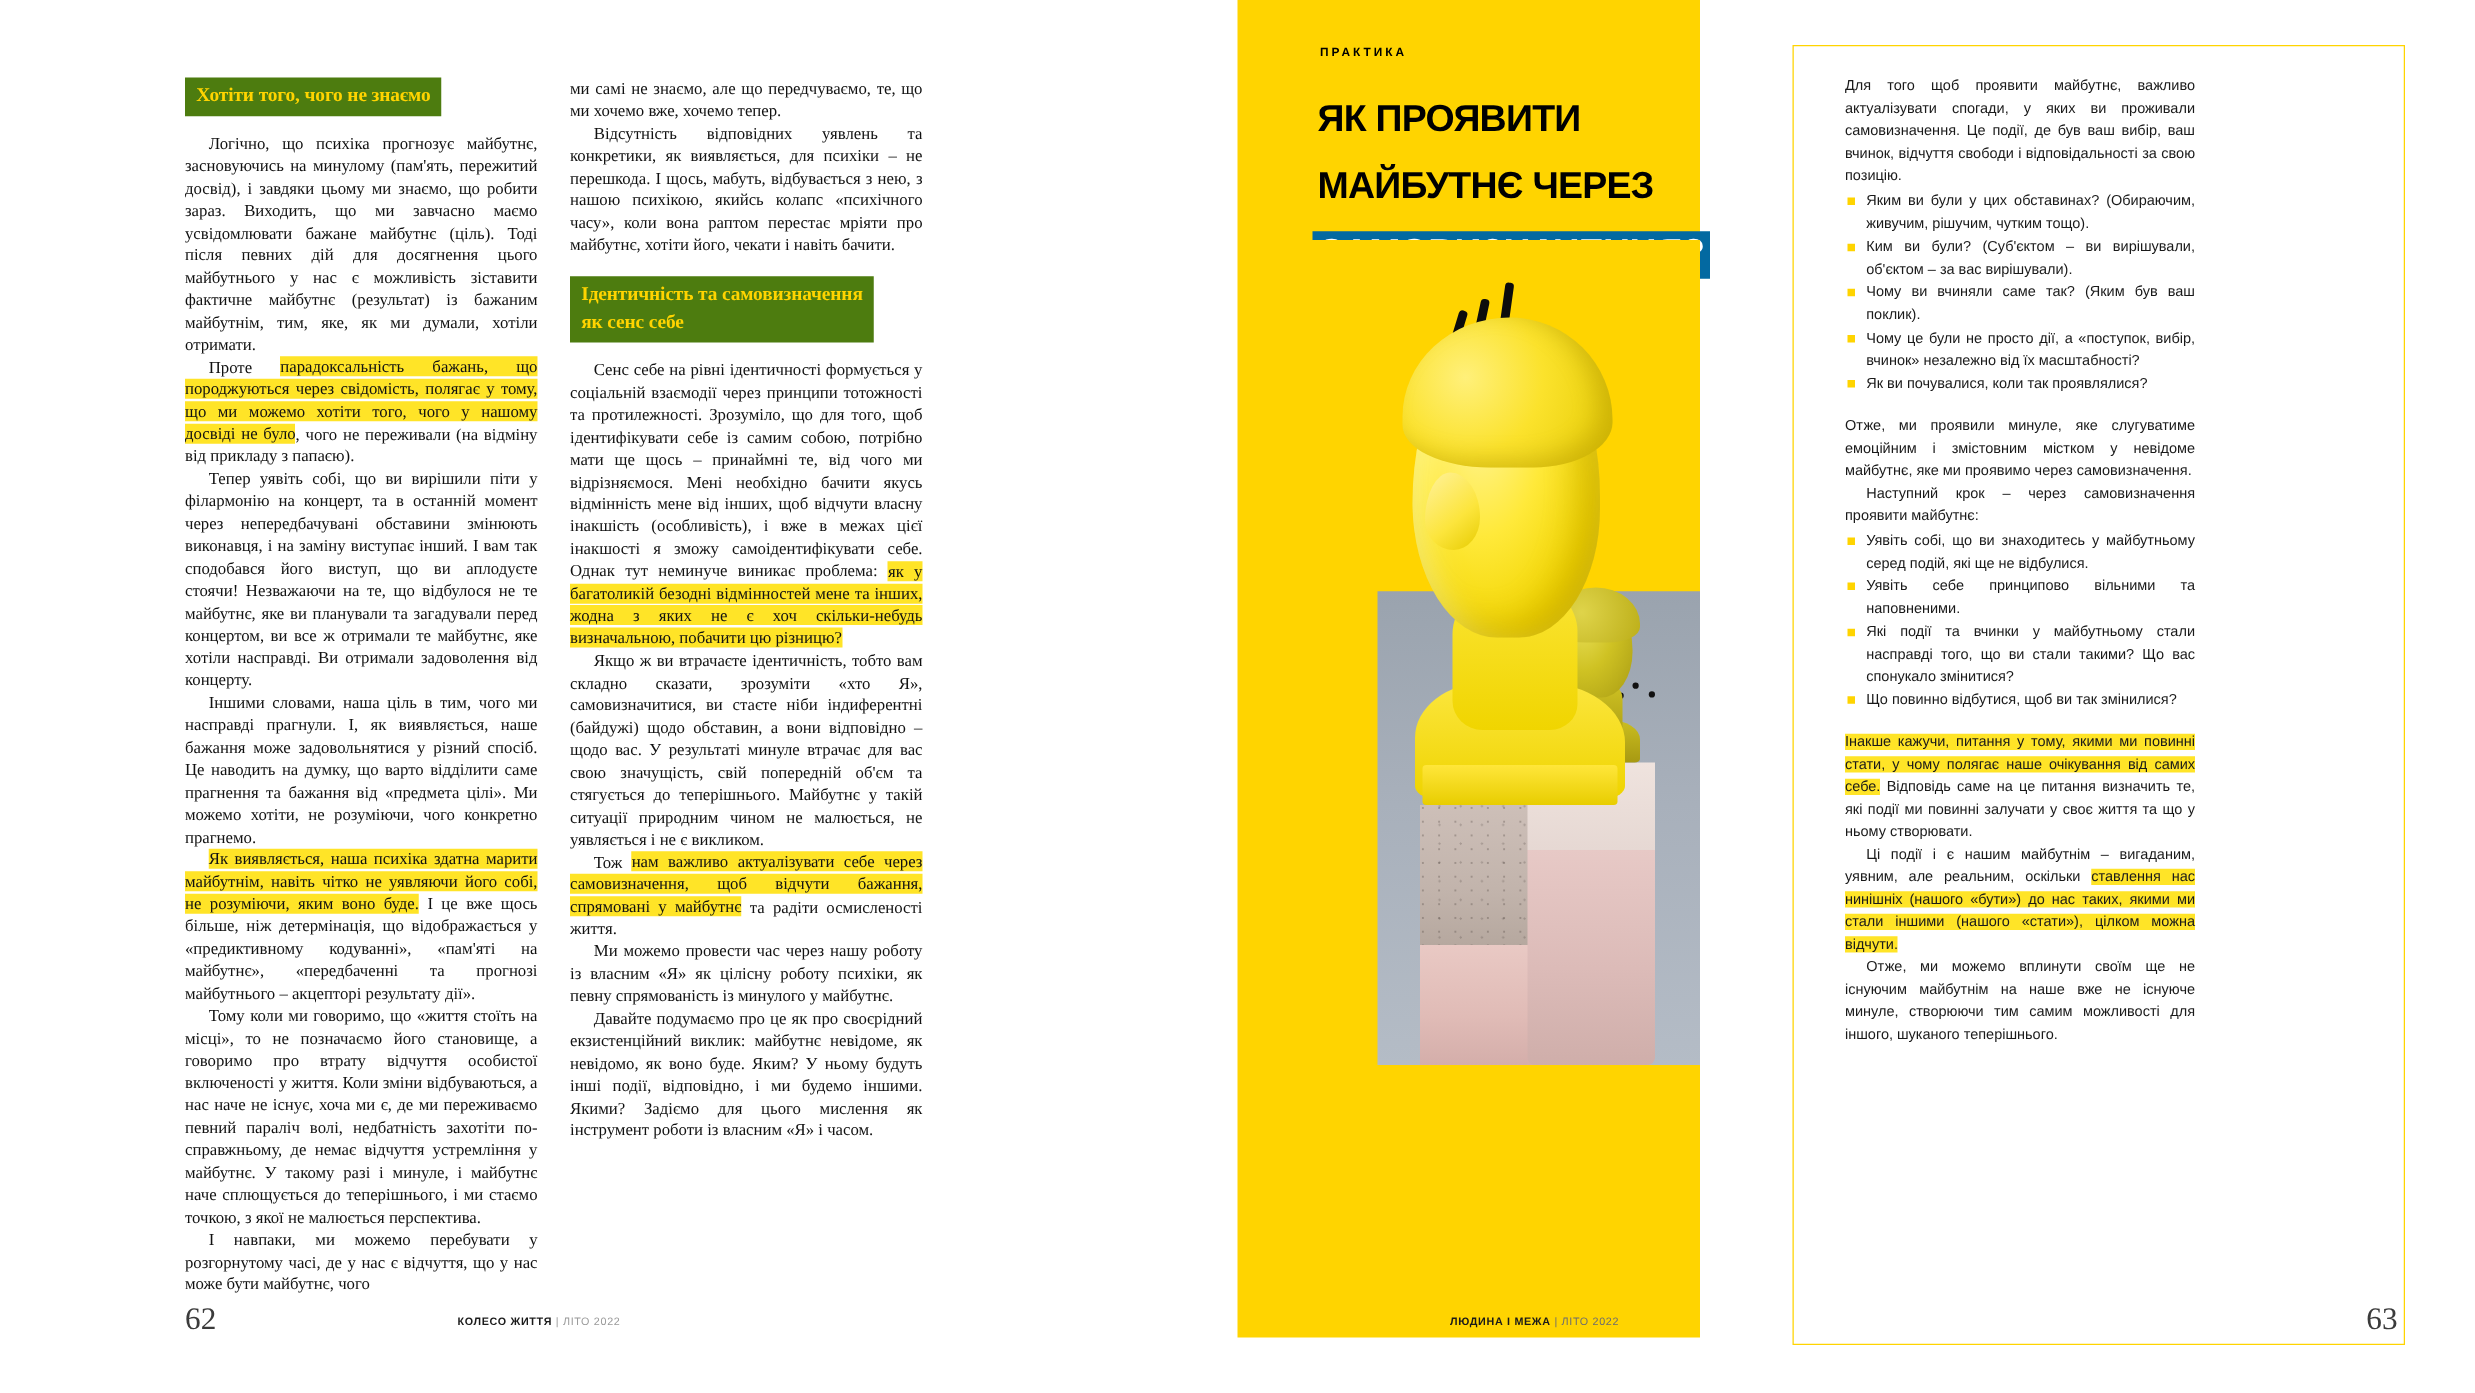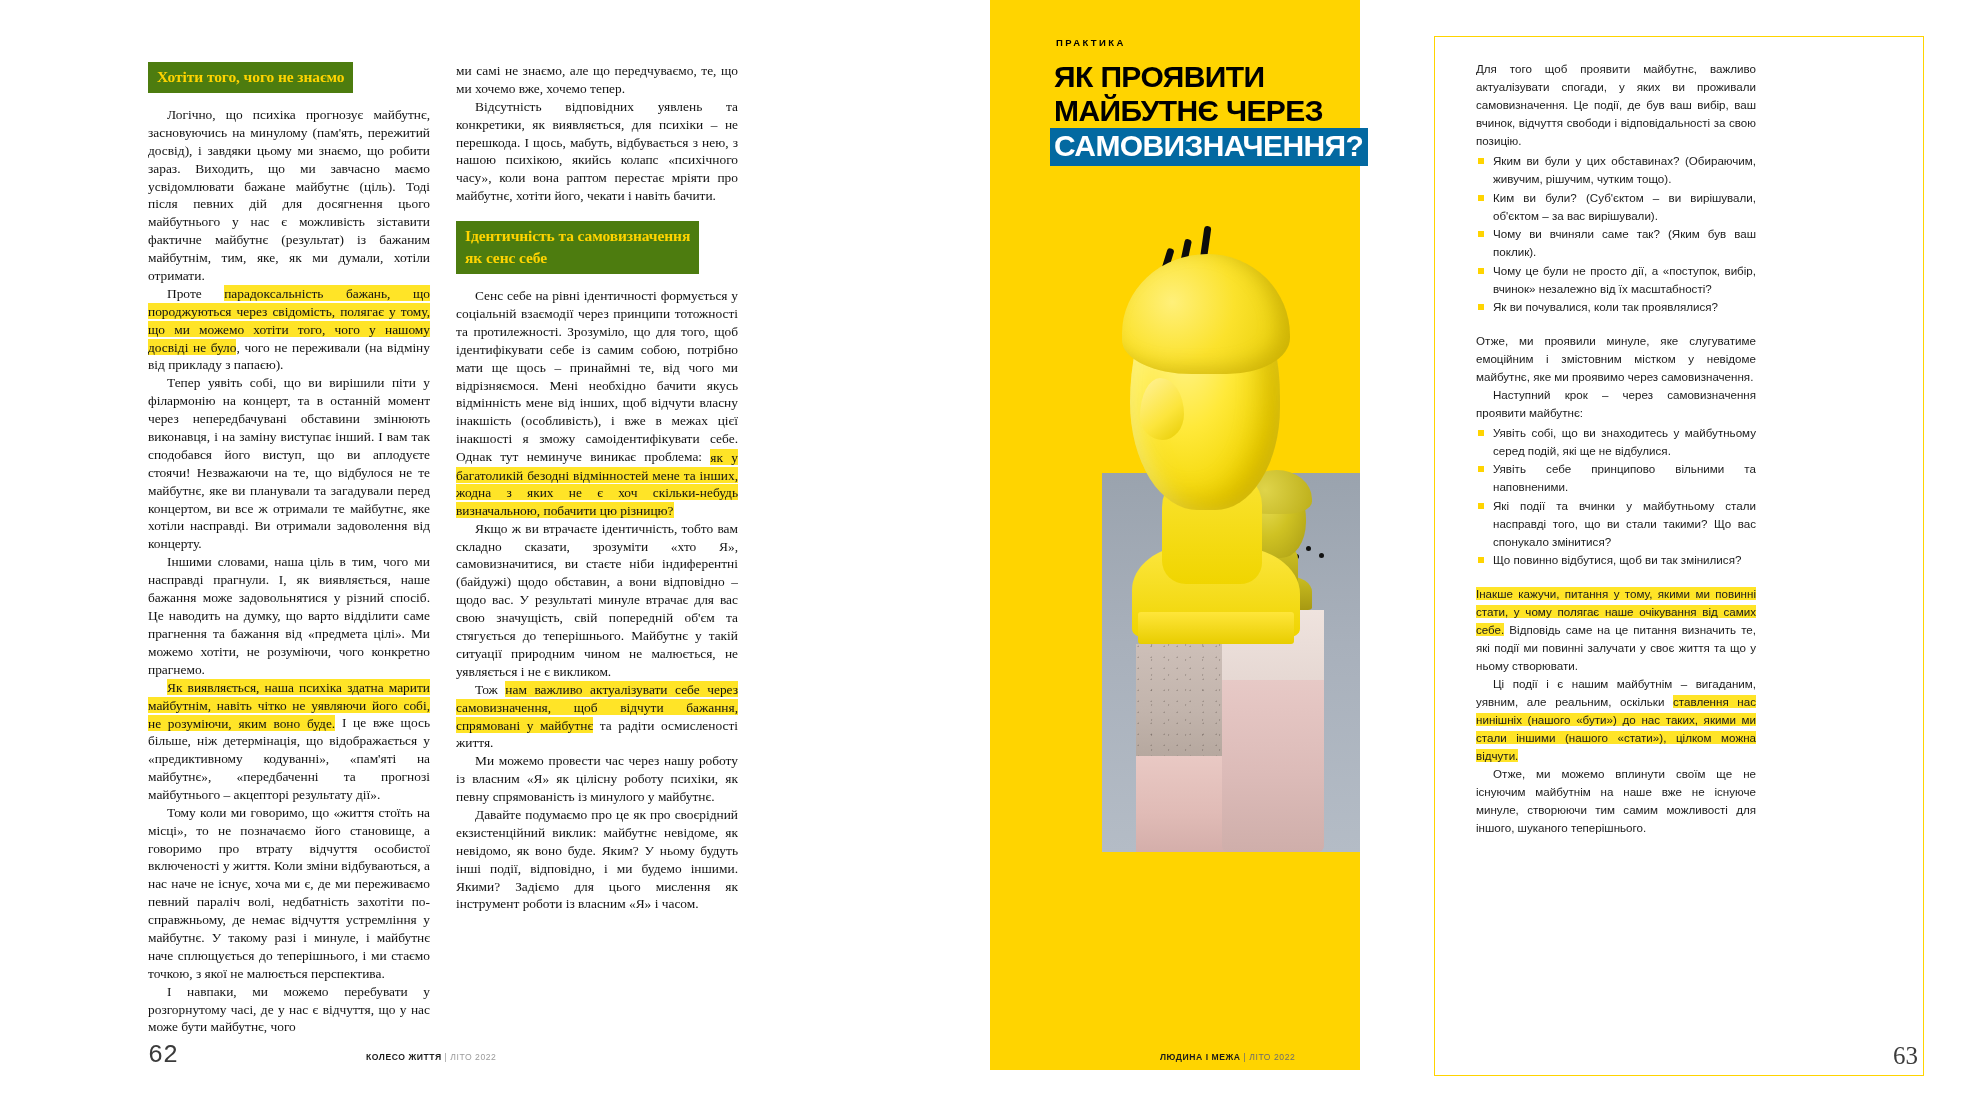--- a/index.html
+++ b/index.html
@@ -52,21 +52,21 @@
   mark.hl {
     background:#FFE427;
     color:#111111;
     padding:0.5px 0;
     box-decoration-break:clone;
     -webkit-box-decoration-break:clone;
   }
 
   .pagenum-left {
     position:absolute; left:148px; bottom:44px;
-    font-family:Liberation Mono, monospace;
+    font-family:Liberation Serif, serif;
     font-size:25px; color:#3b3b3b;text-align:center;
   }
   .footer-left {
     position:absolute; left:366px; bottom:52px;
     font-family:"Liberation Sans", sans-serif;
     font-size:8.6px; letter-spacing:0.55px;
     color:#1a1a1a;
   }
   .footer-left .issue { color:#9a9a9a; font-weight:normal; }
   .footer-left .mag { font-weight:bold; }
@@ -90,21 +90,21 @@
   .headline {
     position:absolute; left:64px; top:60px;
     width:330px;
     font-family:"Liberation Sans", sans-serif;
     font-weight:bold;
     font-size:30px;
     line-height:1.13;
     letter-spacing:-0.6px;
     color:#000000;
   }
-  .headline .ln { display:block; }
+  .headline .ln { display:block;margin-top:19px; }
   .headline .ln3 {
     display:inline-block;
     background:#0369a1; color:#ffffff;
     padding:1px 5px 3px 4px;
     margin-left:-4px;
   }
 
   
   .photo {
     position:absolute; left:34px; top:192px;

